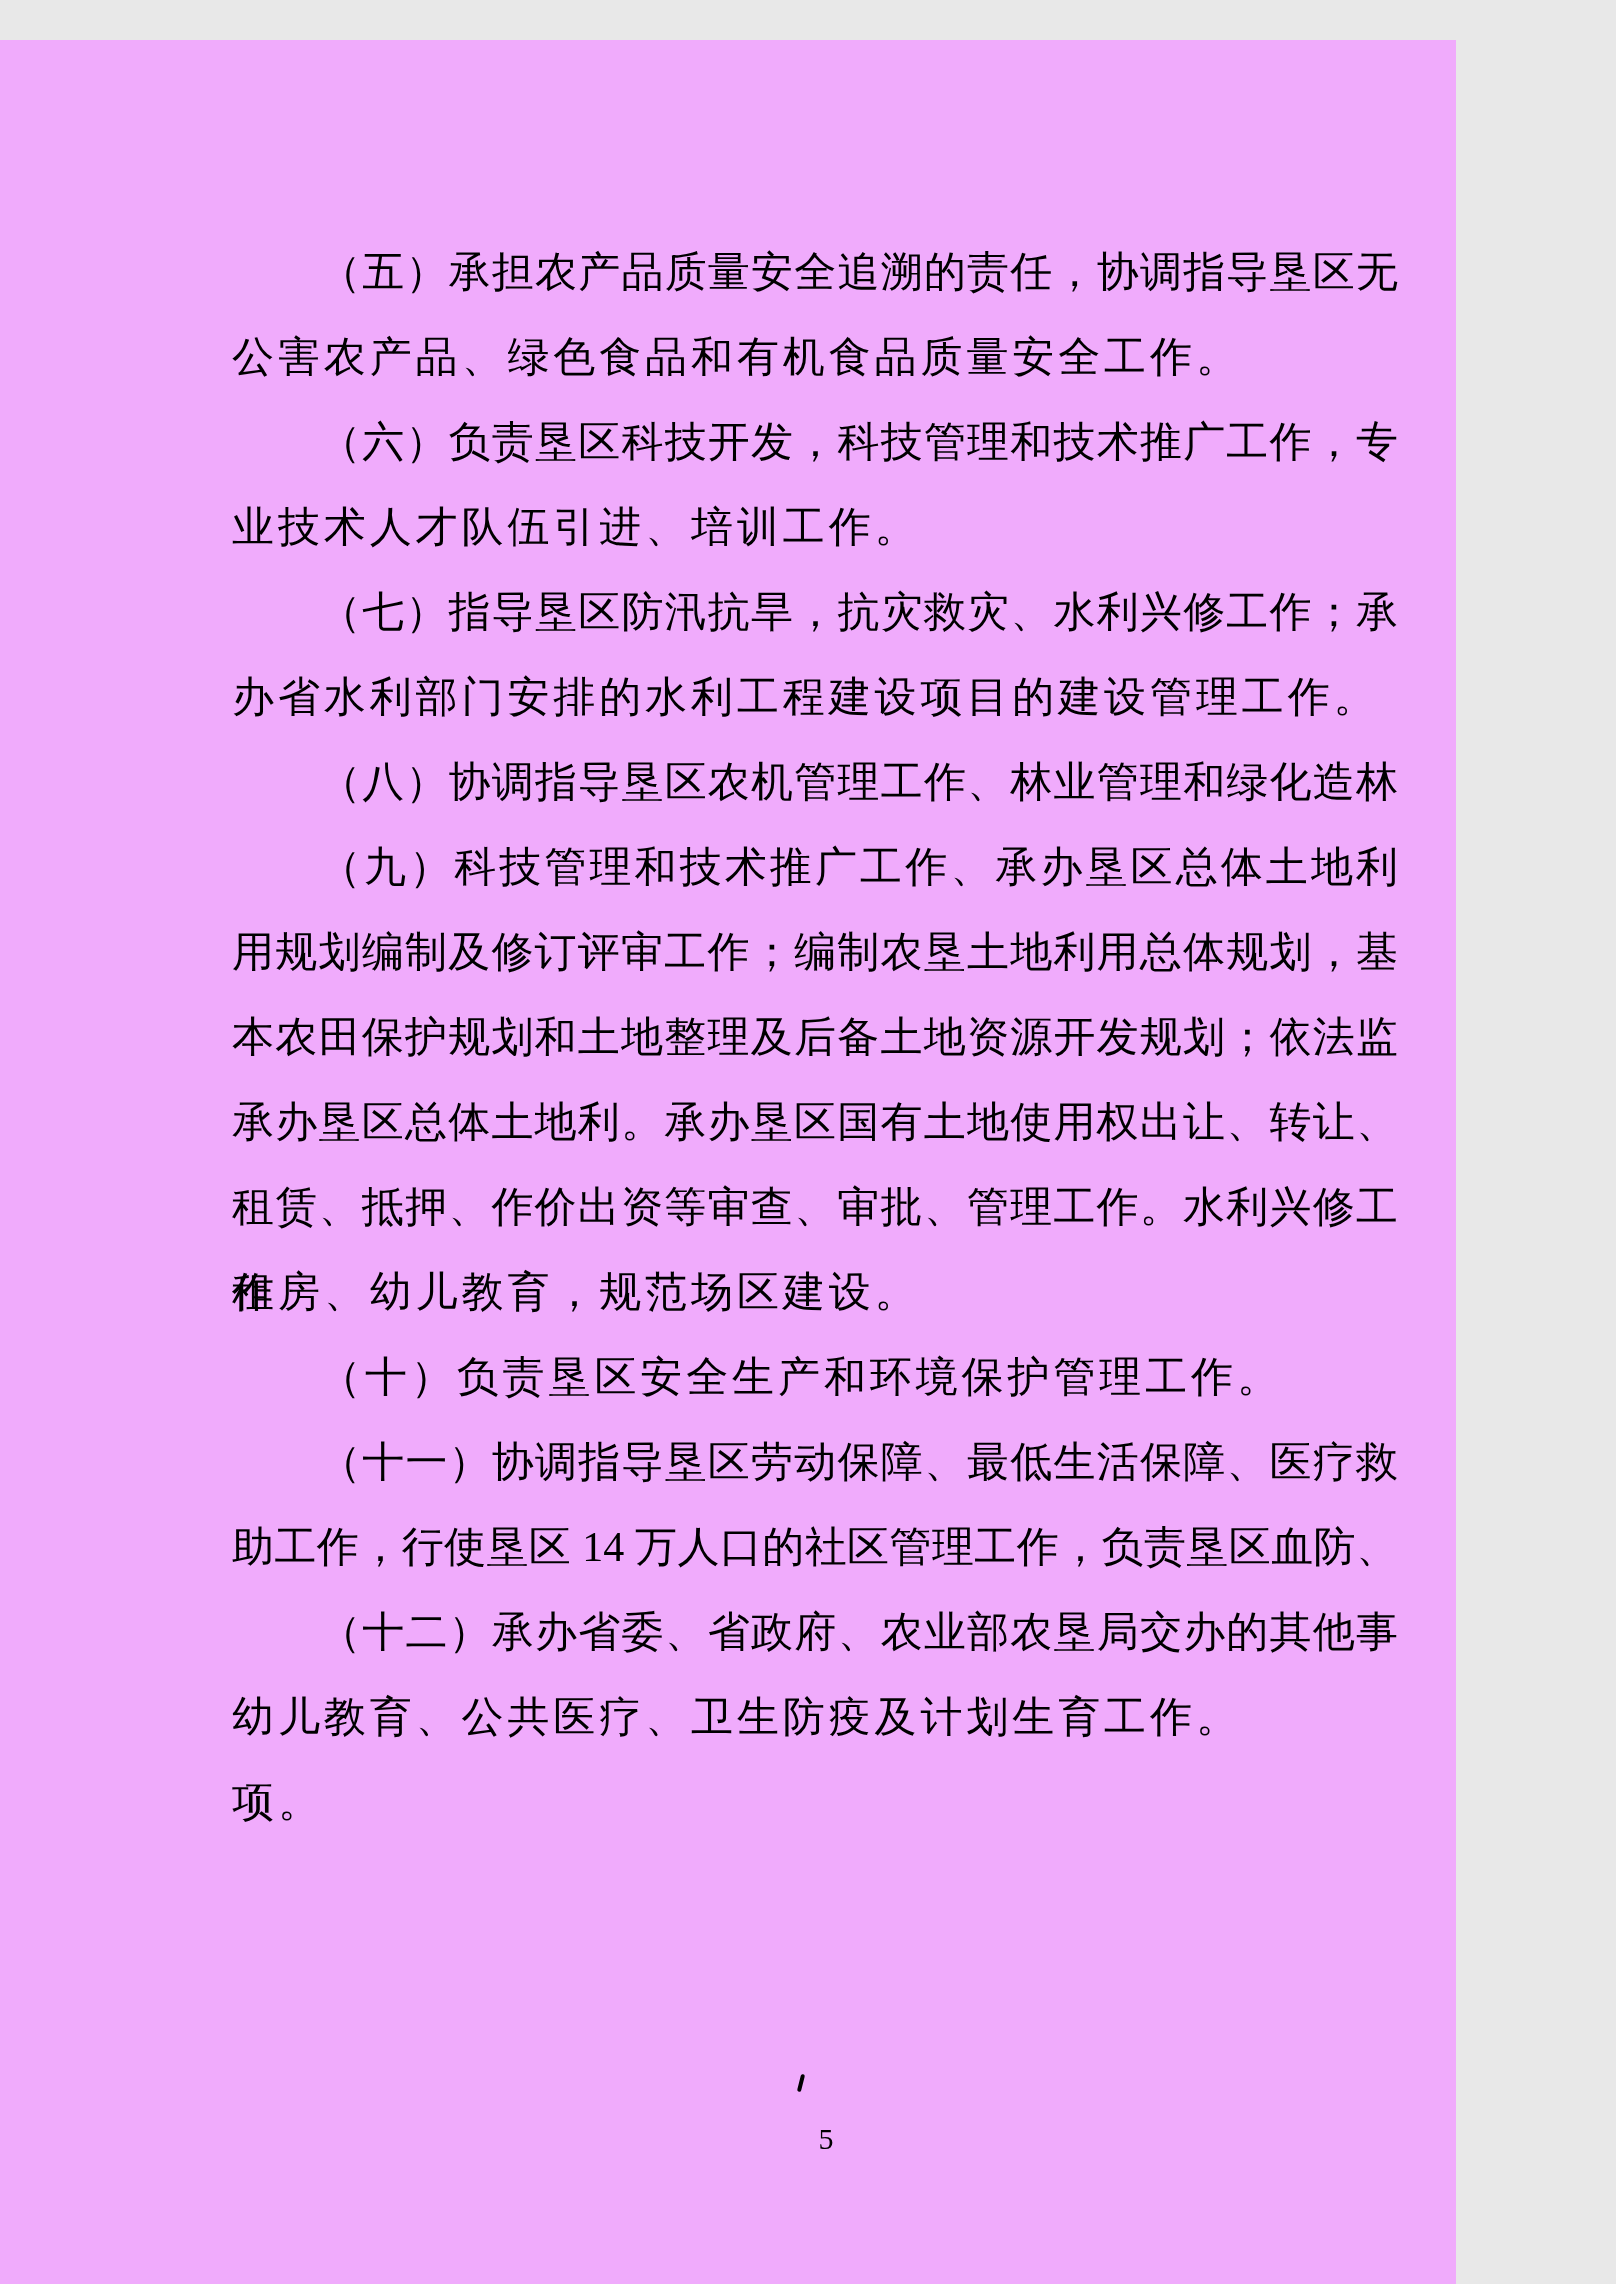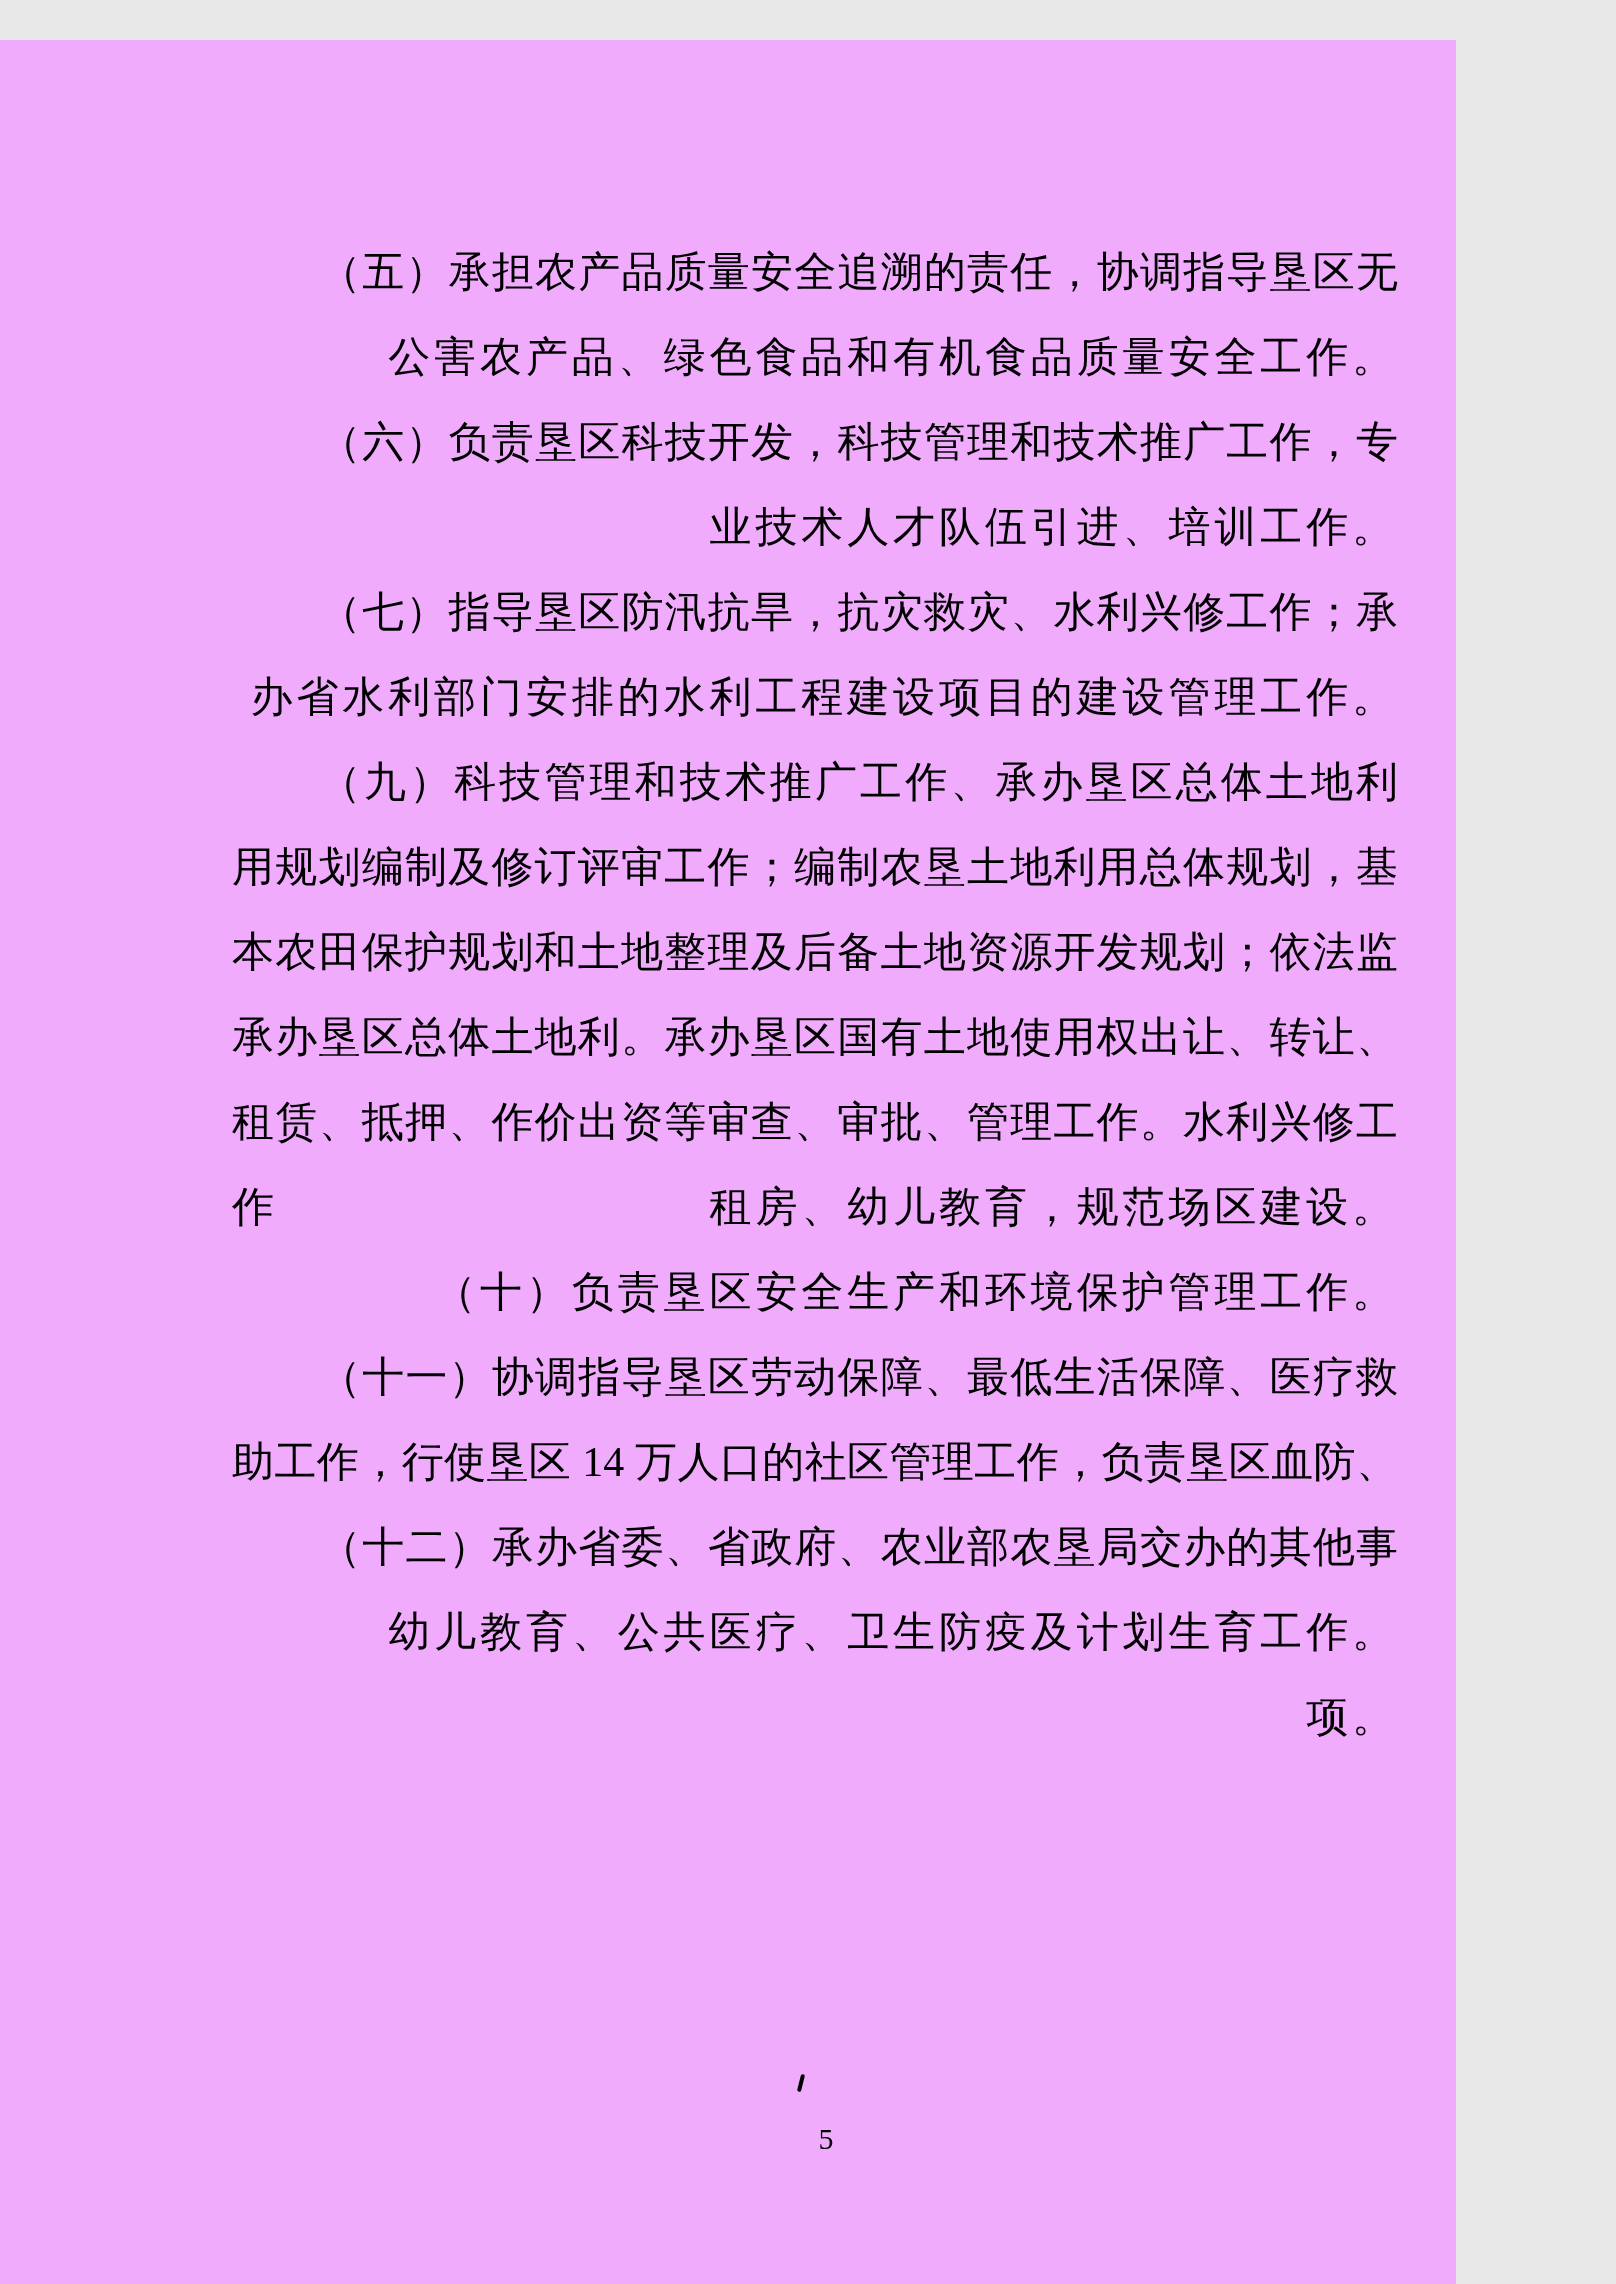--- a/index.html
+++ b/index.html
@@ -21,21 +21,21 @@
     position: absolute;
     left: 232px;
     top: 190px;
     width: 1166px;
     font-size: 42px;
     color: #000000;
   }
   .line {
     height: 85px;
     line-height: 85px;
-    text-align: right;
+    text-align: left;
     letter-spacing: 3.9px;
     white-space: nowrap;
   }
   .line.full {
     letter-spacing: 0;
     white-space: normal;
     text-align: justify;
     text-align-last: justify;
   }
   .line.indent {
@@ -67,20 +67,21 @@
 <body>
 
 <div class="page">
   <div class="textblock">
     <div class="line indent full">（五）承担农产品质量安全追溯的责任，协调指导垦区无</div>
     <div class="line">公害农产品、绿色食品和有机食品质量安全工作。</div>
     <div class="line indent full">（六）负责垦区科技开发，科技管理和技术推广工作，专</div>
     <div class="line">业技术人才队伍引进、培训工作。</div>
     <div class="line indent full">（七）指导垦区防汛抗旱，抗灾救灾、水利兴修工作；承</div>
     <div class="line">办省水利部门安排的水利工程建设项目的建设管理工作。</div>
+    <div class="line indent full">（八）协调指导垦区农机管理工作、林业管理和绿化造林</div>
     <div class="line indent full">（九）科技管理和技术推广工作、承办垦区总体土地利</div>
     <div class="line full">用规划编制及修订评审工作；编制农垦土地利用总体规划，基</div>
     <div class="line full">本农田保护规划和土地整理及后备土地资源开发规划；依法监</div>
     <div class="line full">承办垦区总体土地利。承办垦区国有土地使用权出让、转让、</div>
     <div class="line full">租赁、抵押、作价出资等审查、审批、管理工作。水利兴修工作</div>
     <div class="line">租房、幼儿教育，规范场区建设。</div>
     <div class="line indent">（十）负责垦区安全生产和环境保护管理工作。</div>
     <div class="line indent full">（十一）协调指导垦区劳动保障、最低生活保障、医疗救</div>
     <div class="line full">助工作，行使垦区 14 万人口的社区管理工作，负责垦区血防、</div>
     <div class="line indent full">（十二）承办省委、省政府、农业部农垦局交办的其他事</div>

